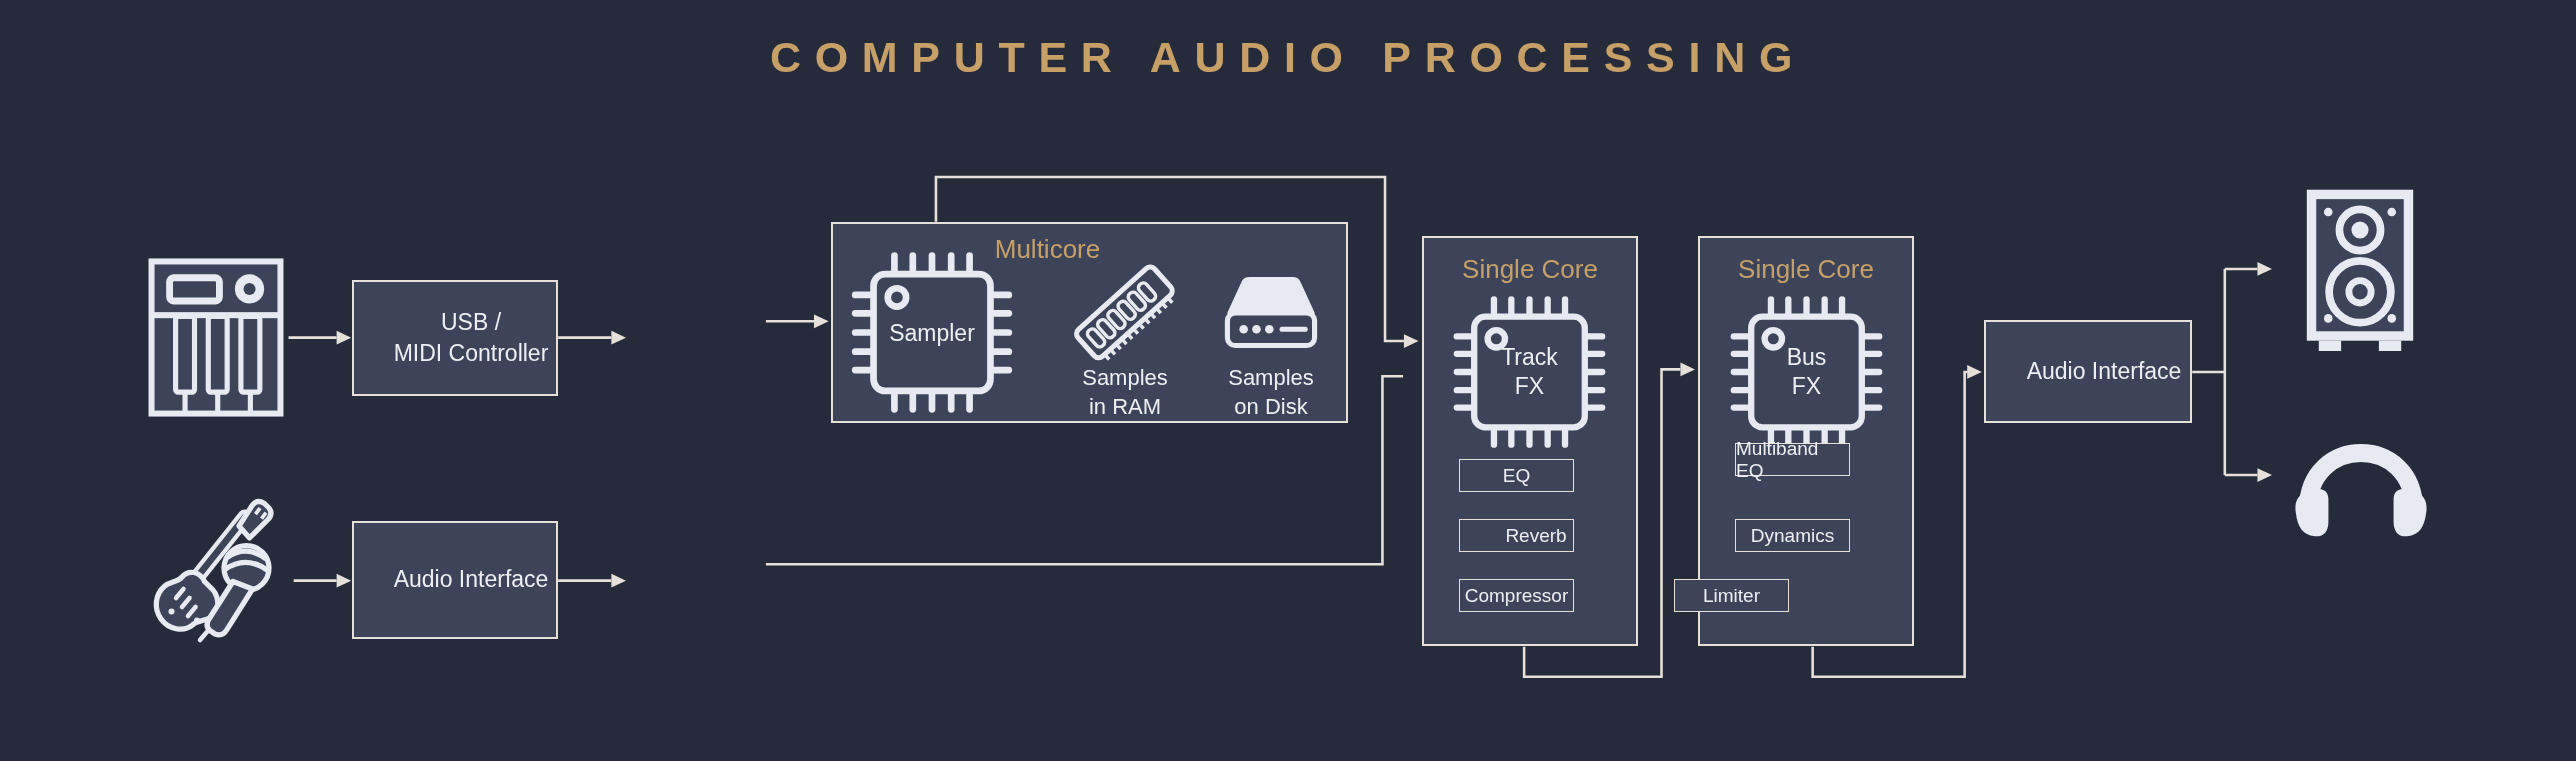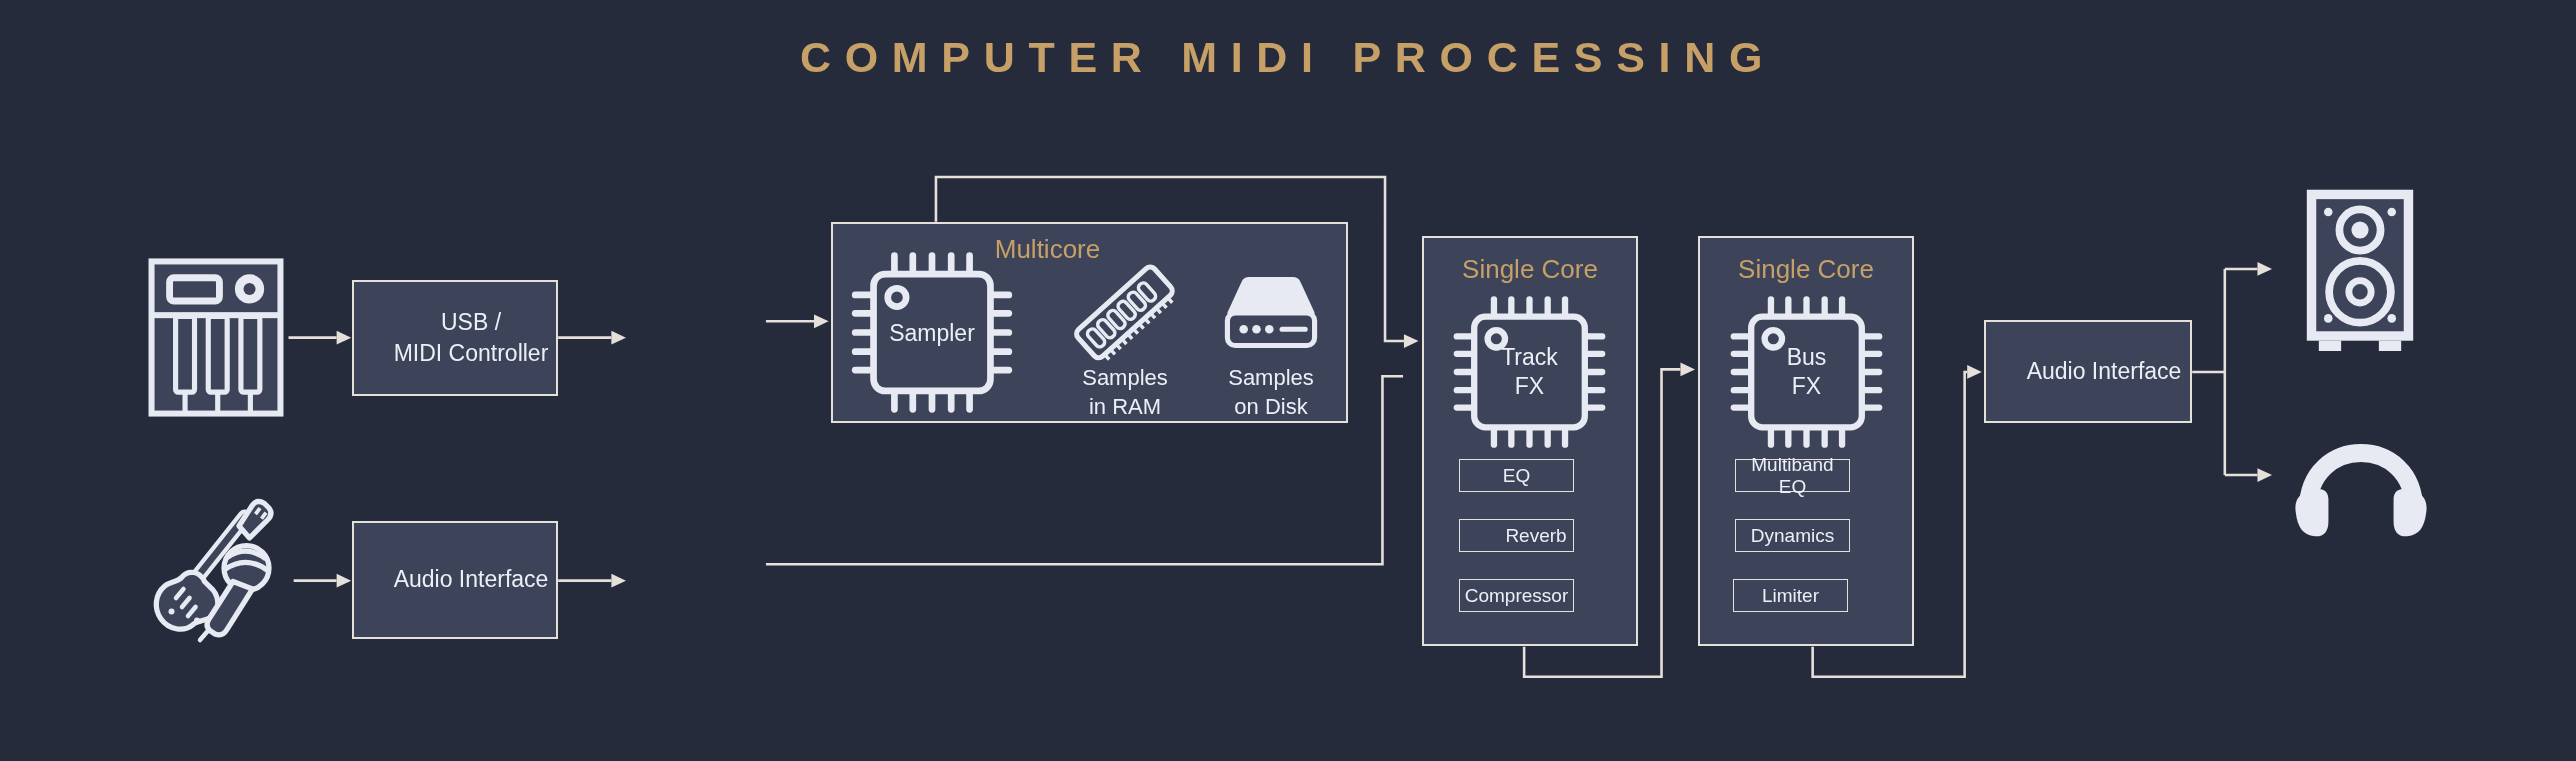--- a/index.html
+++ b/index.html
@@ -47,21 +47,21 @@
     font-size:19px;color:var(--text);
   }
   svg{display:block;}
   .wires{left:0;top:0;}
 </style>
 </head>
 <body>
 
 <div class="stage">
 
-  <div class="abs title">COMPUTER MIDI PROCESSING</div>
+  <div class="abs title">COMPUTER AUDIO PROCESSING</div>
 
   <svg class="abs wires" width="2576" height="762" viewBox="0 0 3000 887">
     <g stroke="var(--line)" stroke-width="3" fill="none">
       <path d="M336,393 H392"></path>
       <path d="M342,676 H392"></path>
       <path d="M650,393 H712"></path>
       <path d="M650,676 H712"></path>
       <path d="M892,374 H948"></path>
       <path d="M1090,258 L1090,206 L1613,206 L1613,397 L1635,397"></path>
       <path d="M892,657 L1610,657 L1610,438 L1634,438"></path>
@@ -295,27 +295,27 @@
         <line x1="170" y1="123" x2="192" y2="123"></line>
       <line x1="170" y1="145" x2="192" y2="145"></line>
     </g>
     <rect x="30" y="30" width="140" height="140" rx="14" fill="var(--panel)" stroke="var(--icon)" stroke-width="8"></rect>
     <circle cx="58" cy="58" r="11" fill="none" stroke="var(--icon)" stroke-width="8"></circle>
   </svg>
   <div class="chip-label" style="left:1726px;top:343px;width:161px;font-size:23px;">
     <span style="display:block">Bus</span>
     <span style="display:block">FX</span>
   </div>
-  <div class="fxbox" style="left:1735px;top:459px;text-align:center;">
+  <div class="fxbox" style="left:1735px;top:443px;">
     <span>Multiband EQ</span>
   </div>
   <div class="fxbox" style="left:1735px;top:519px;">
     <span>Dynamics</span>
   </div>
-  <div class="fxbox" style="left:1733px;top:579px;align-items:center;">
+  <div class="fxbox" style="left:1674px;top:579px;align-items:center;">
     <span>Limiter</span>
   </div>
 
   <div class="node" style="left:1984px;top:320px;width:208px;height:103px;">
     <span>Audio Interface</span>
   </div>
 
   <svg class="abs" style="left:2305px;top:188px;" width="110" height="163" viewBox="0 0 128 190">
     <rect x="2" y="2" width="124" height="176" fill="var(--icon)"></rect>
     <rect x="13" y="13" width="102" height="154" fill="var(--panel)"></rect>

